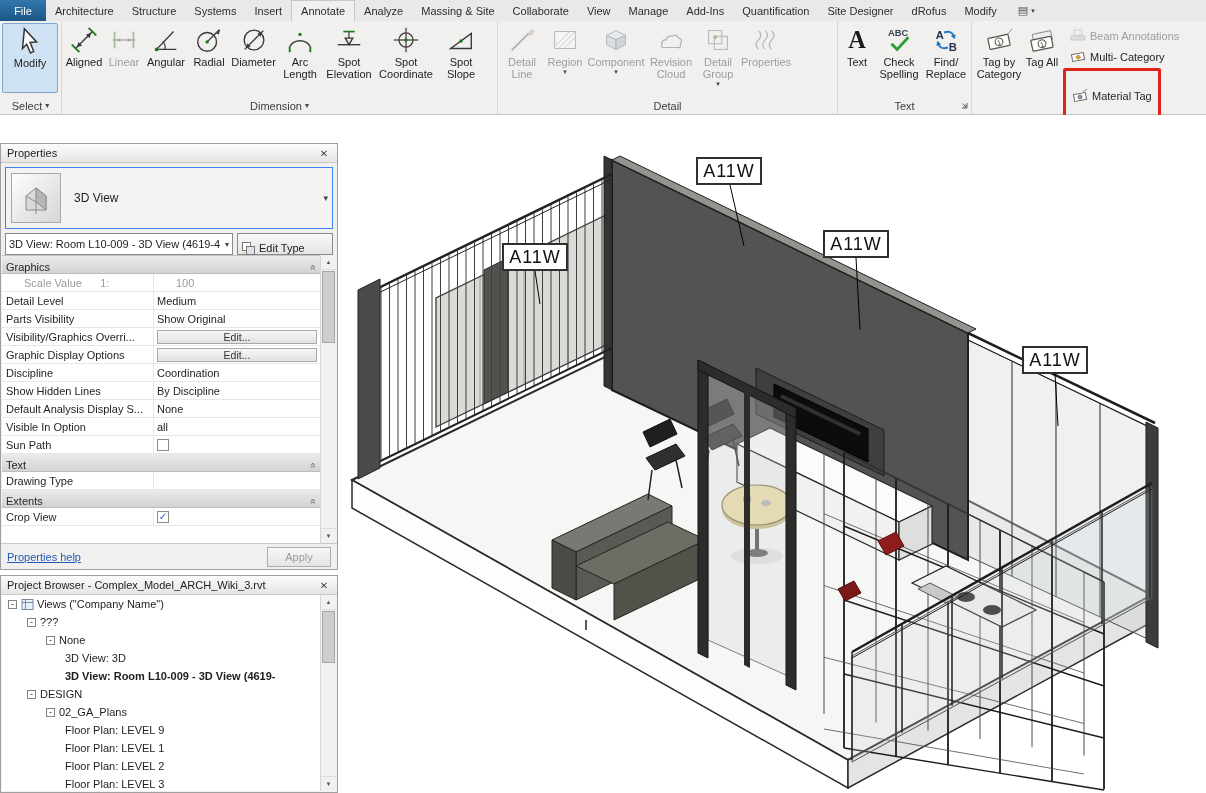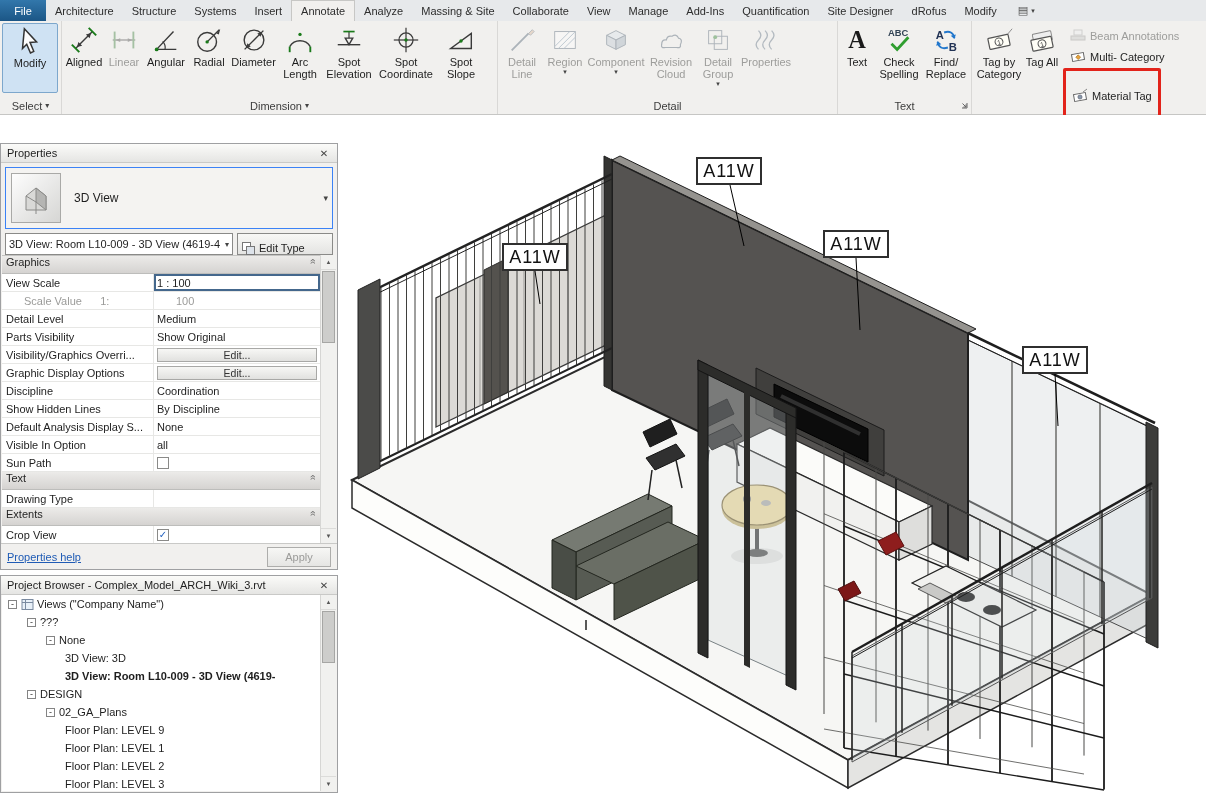--- a/index.html
+++ b/index.html
@@ -53,21 +53,21 @@
   .typelabel { font-size:12px; margin-left:8px; }
   .typedd { position:absolute; right:4px; top:0; bottom:0; display:flex; align-items:center; font-size:9px; color:#444; }
 
   .instrow { margin:0 4px 3px 4px; display:flex; gap:4px; height:22px; }
   .combo { flex:1; background:#fff; border:1px solid #8a8a88; display:flex; align-items:center; padding:0 3px; overflow:hidden; }
   .combo .cv { flex:1; white-space:nowrap; overflow:hidden; }
   .combo .ca { font-size:8px; color:#444; margin-left:2px; }
   .edittype { width:96px; border:1px solid #8a8a88; background:linear-gradient(#f8f8f6,#e4e4e2); display:flex; gap:4px; padding:8px 4px; white-space:nowrap; }
 
   .pgrid { position:absolute; top:111px; left:1px; right:17px; bottom:26px; background:#fff; overflow:hidden; border-top:1px solid #c4c4c2; }
-  .psec { height:18px; background:linear-gradient(#ecebe9,#d5d3d1); border-bottom:1px solid #bdbdbb; display:flex; align-items:flex-start; padding:0 4px; color:#252525; }
+  .psec { height:18px; background:linear-gradient(#ecebe9,#d5d3d1); border-bottom:1px solid #bdbdbb; display:flex; align-items:flex-end; padding:0 4px; color:#252525; }
   .psec .chev { margin-left:auto; transform:rotate(-90deg); color:#6e6e6e; font-size:10px; }
   .prow { height:18px; display:flex; border-bottom:1px solid #e7e7e5; }
   .plabel { width:152px; padding-left:4px; display:flex; align-items:center; white-space:pre; overflow:hidden; border-right:1px solid #e7e7e5; }
   .pvalue { flex:1; display:flex; align-items:center; padding:0 3px; overflow:hidden; position:relative; white-space:nowrap; }
   .prow.dis .plabel, .prow.dis .pvalue { color:#9b9b99;padding-left:22px; }
   .pvalue.focus { box-shadow:inset 0 0 0 2px #44678c; }
   .pbtn { flex:1; height:14px; background:linear-gradient(#f7f7f5,#e1e1df); border:1px solid #a8a8a6; display:flex; align-items:center; justify-content:center; font-size:10.5px; color:#333; }
   .pcheck { width:12px; height:12px; background:#fff; border:1px solid #8a8a88; font-size:10px; line-height:10px; text-align:center; color:#1f5fbf; }
 
   .vscroll { position:absolute; right:1px; width:16px; background:#f1f1ef; border-left:1px solid #d6d6d4; }
@@ -656,24 +656,20 @@
               <rect x="4.5" y="4.5" width="8" height="8" fill="#dde3ea" stroke="#777"></rect>
             </svg></span>
         <span>Edit Type</span>
       </div>
     </div>
     <div class="pgrid">
         <div class="psec">
           <span>Graphics</span>
           <span class="chev">»</span>
         </div>
-        <div class="prow">
-          <div class="plabel">View Scale</div>
-          <div class="pvalue focus">1 : 100</div>
-        </div>
         <div class="prow dis">
           <div class="plabel">Scale Value      1:</div>
           <div class="pvalue">100</div>
         </div>
         <div class="prow">
           <div class="plabel">Detail Level</div>
           <div class="pvalue">Medium</div>
         </div>
         <div class="prow">
           <div class="plabel">Parts Visibility</div>

